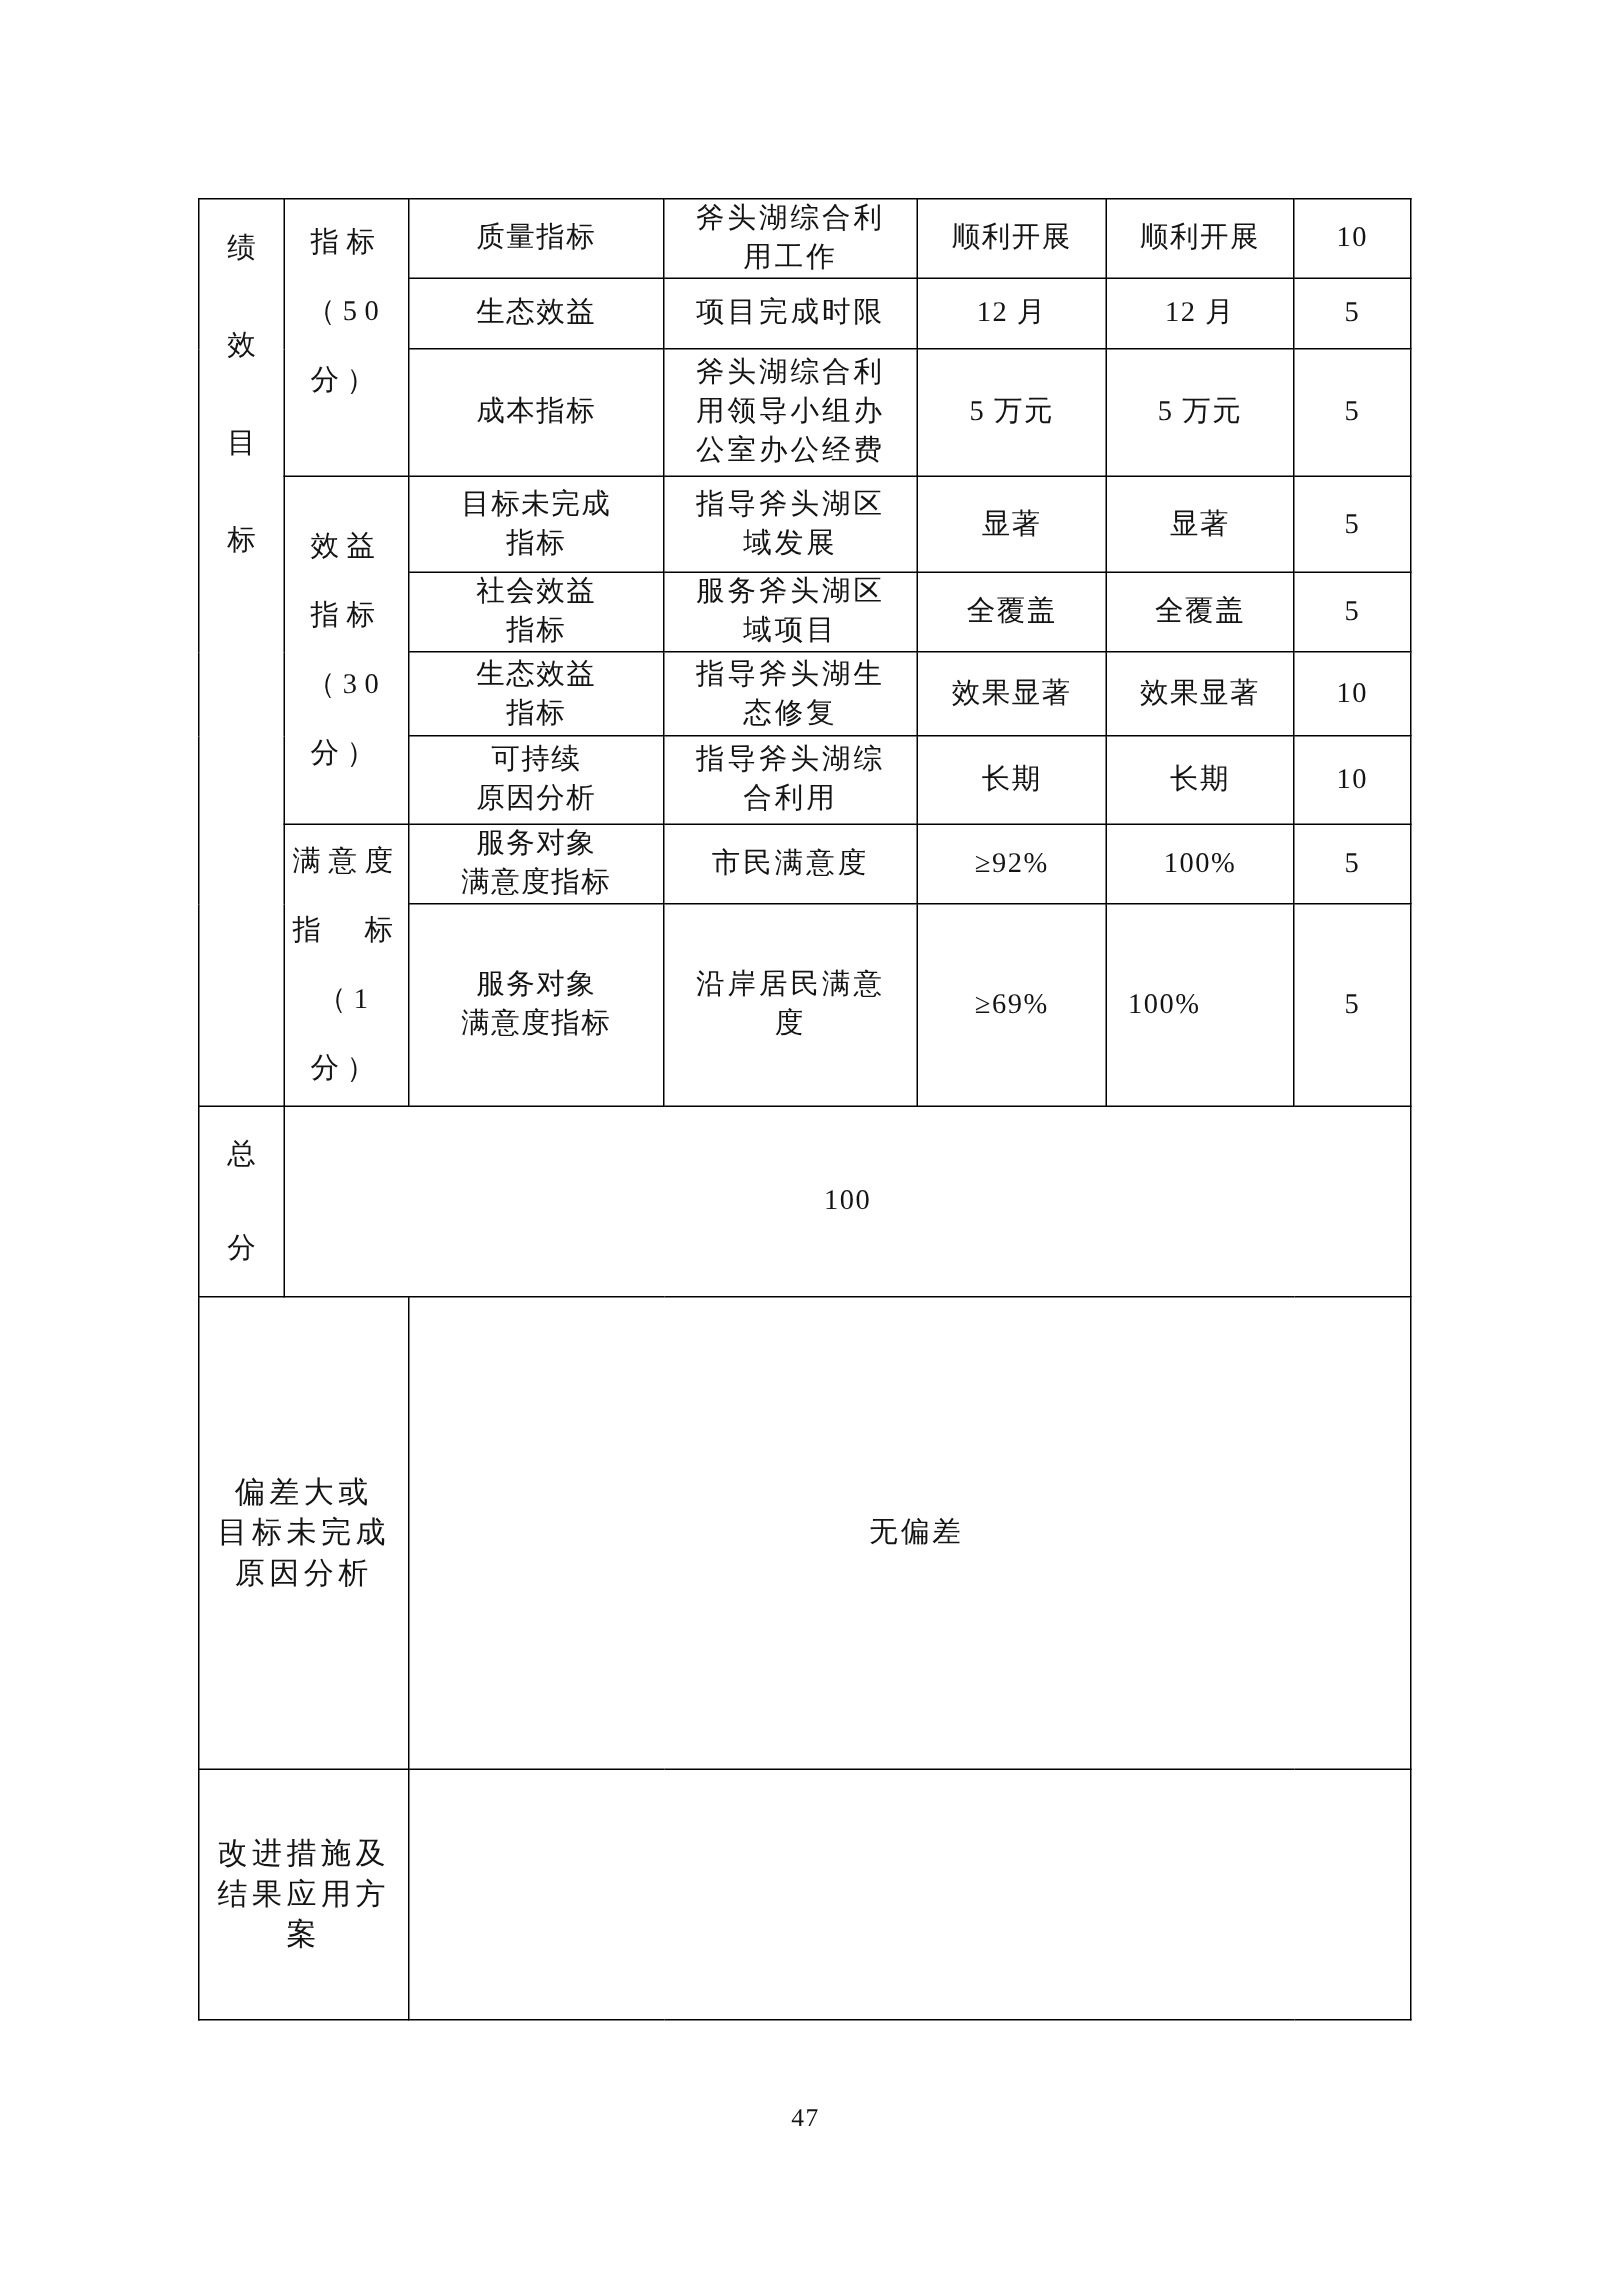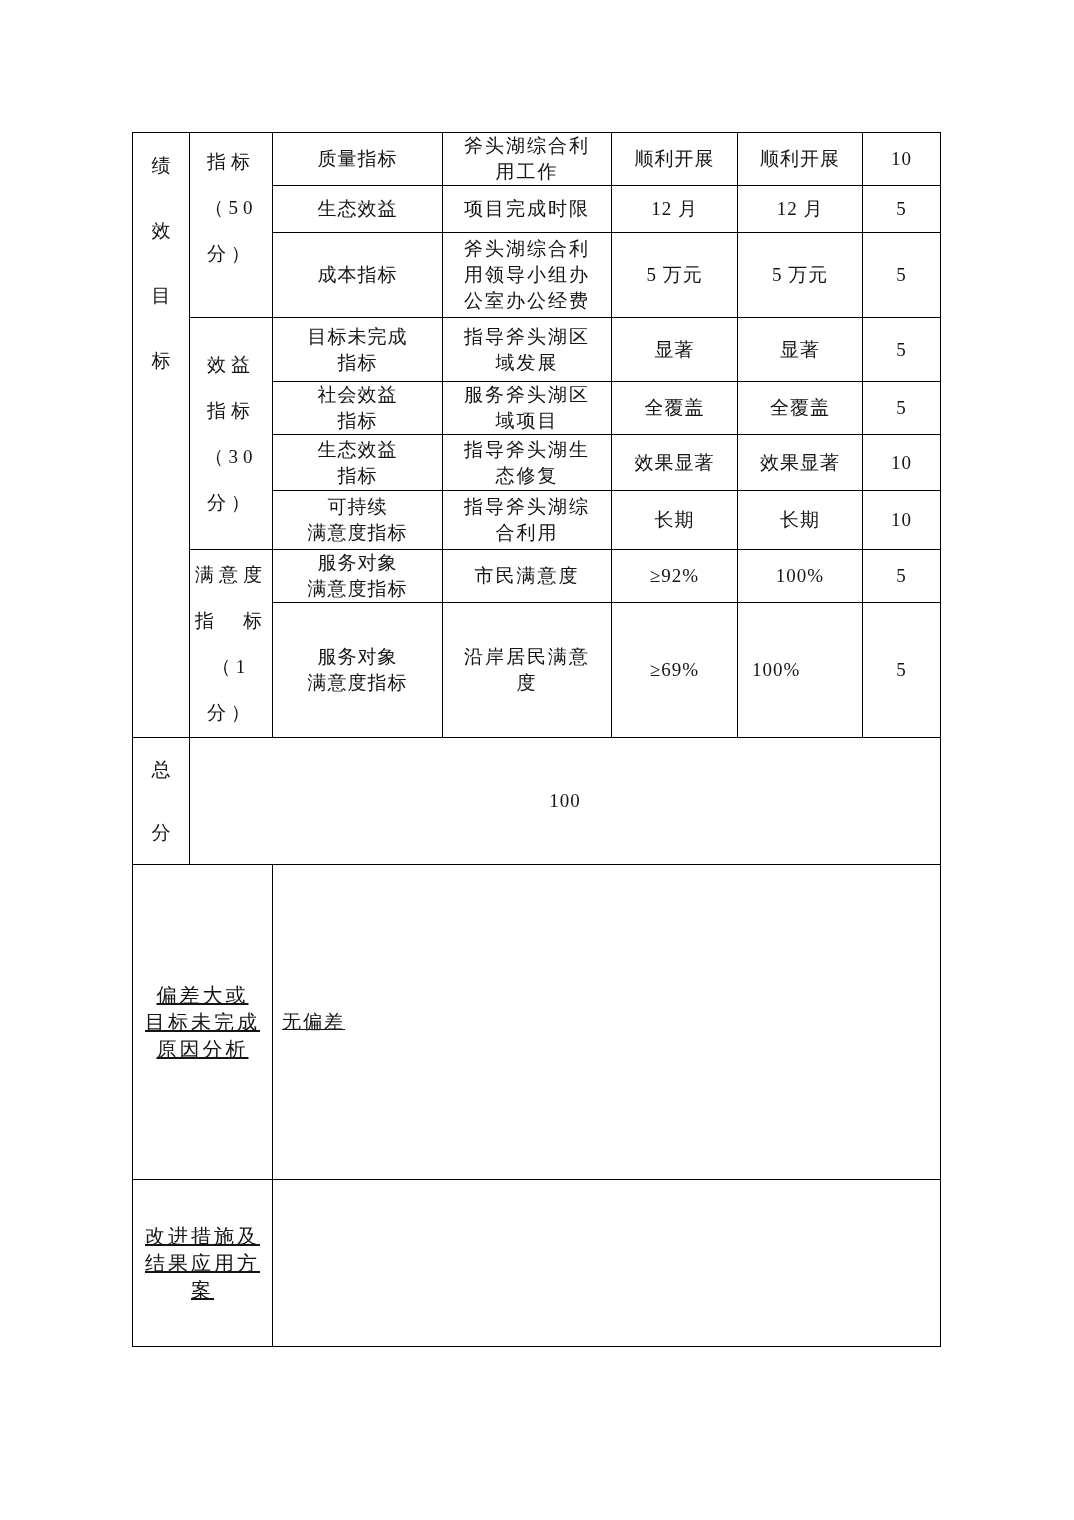--- a/index.html
+++ b/index.html
@@ -60,27 +60,25 @@
   td.desc{letter-spacing:2px;}
   td.total-label{
     line-height:63px;
     letter-spacing:0;
   }
   td.total-value{letter-spacing:1px;}
   td.sec-label{
     font-size:20px;
     line-height:27px;
     letter-spacing:3px;
-    text-decoration:underline;
   }
   td.sec-content{
-    text-align:left;
+    text-align:center;
     padding-left:9px;
     letter-spacing:2px;
-    text-decoration:underline;
   }
   td.left-cell{
     text-align:left;
     padding-left:14px;
   }
   .page-number{
     position:absolute;
     left:0;right:0;
     top:1402px;
     text-align:center;
@@ -162,21 +160,21 @@
       <td>生态效益
 指标</td>
       <td class="desc">指导斧头湖生
 态修复</td>
       <td>效果显著</td>
       <td>效果显著</td>
       <td>10</td>
     </tr>
     <tr class="r7">
       <td>可持续
-满意度指标</td>
+原因分析</td>
       <td class="desc">指导斧头湖综
 合利用</td>
       <td>长期</td>
       <td>长期</td>
       <td>10</td>
     </tr>
 
     <tr class="r8">
       <td class="glabel" rowspan="2">满意度
 指　标
@@ -214,13 +212,14 @@
 
     <tr class="r12">
       <td class="sec-label" colspan="2">改进措施及
 结果应用方
 案</td>
       <td class="sec-content" colspan="5"></td>
     </tr>
   </tbody>
     </table>
 
+  <div class="page-number">47</div>
 </div>
 
 </body></html>

